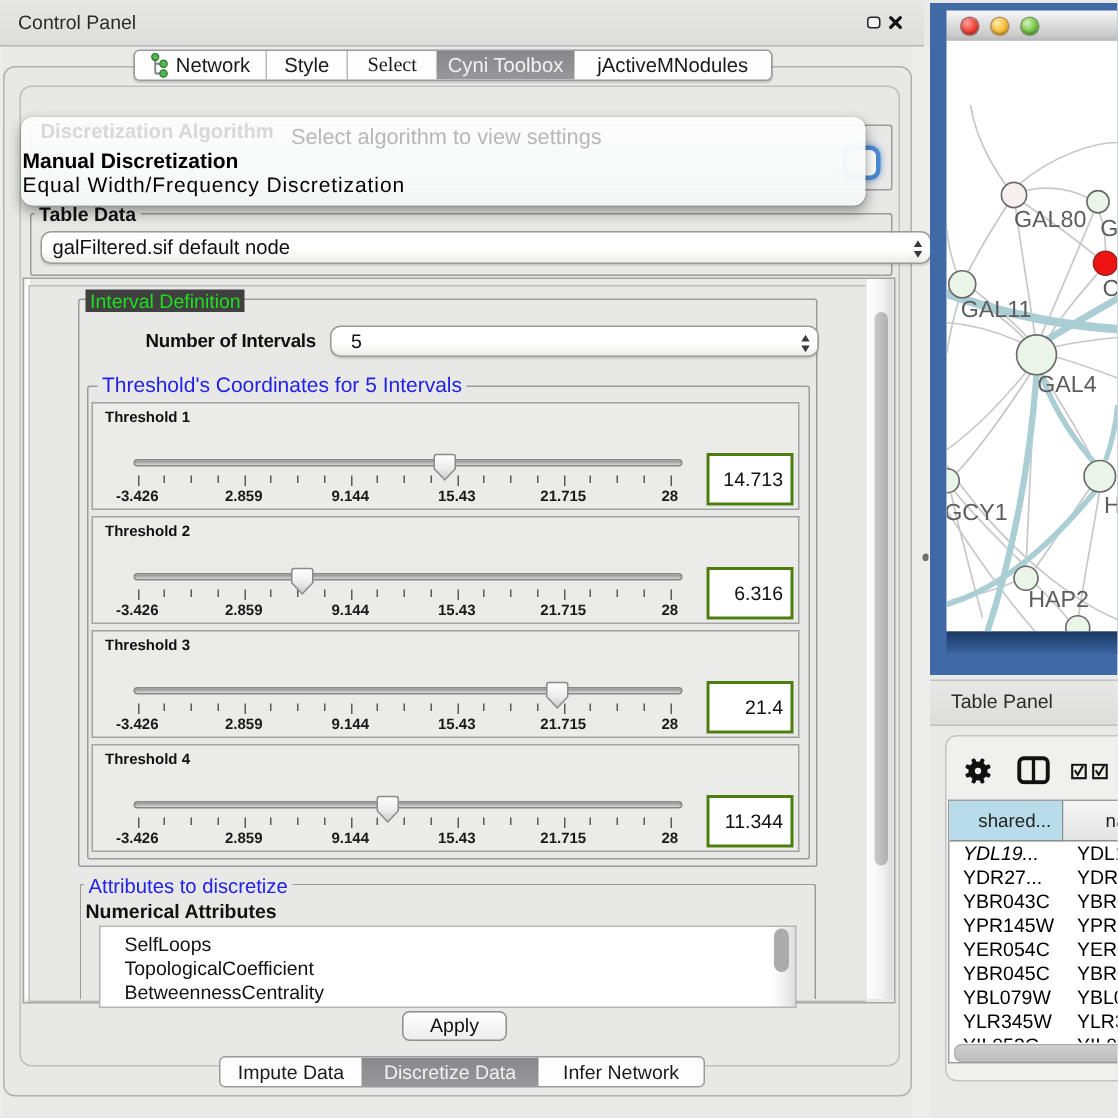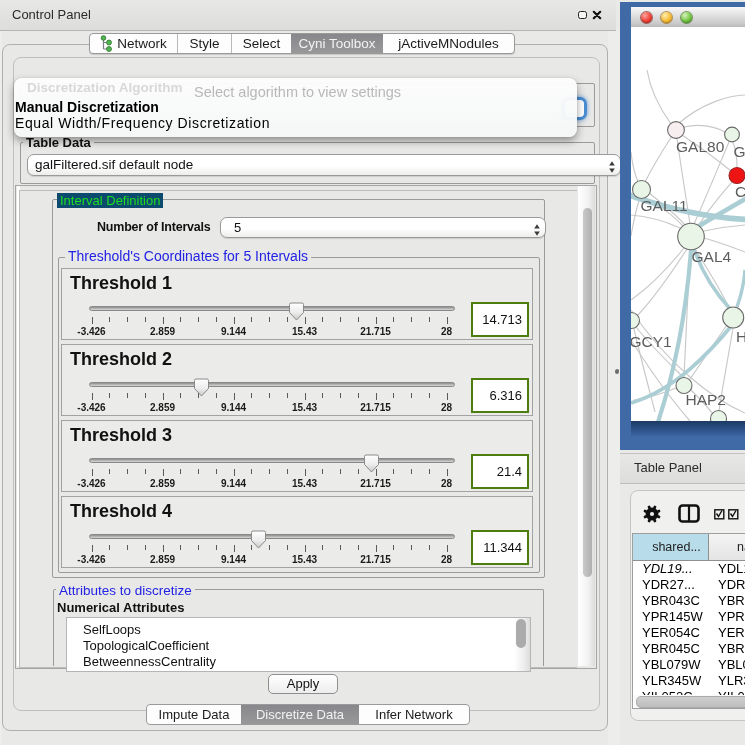--- a/index.html
+++ b/index.html
@@ -4,21 +4,21 @@
 <style>
   html,body{margin:0;padding:0;}
   body{width:745px;height:745px;overflow:hidden;background:#e9e9e7;
        font-family:"Liberation Sans",sans-serif;}
   #root{position:relative;width:745px;height:745px;}
   .abs{position:absolute;}
   .grpbox{position:absolute;border:1px solid #9b9b9b;border-radius:2px;}
   .combo{position:absolute;background:linear-gradient(#ffffff,#ffffff 55%,#ededeb);border:1px solid #9a9a9a;border-radius:7px;box-shadow:0 1px 1px rgba(0,0,0,0.12);padding-left:36px;}
   .stepper{position:absolute;right:5px;top:50%;transform:translateY(-50%);width:6px;height:12px;}
   .tbox{position:absolute;left:61px;width:470px;height:70px;border:1px solid #a2a2a2;background:#ebebea;}
-  .tlabel{position:absolute;left:8px;top:4px;font-weight:bold;font-size:18px;color:#111;}
+  .tlabel{position:absolute;left:8px;top:4px;font-weight:bold;font-size:10px;color:#111;}
   .vfield{position:absolute;left:409px;top:33px;width:49px;height:31px;background:#fff;border:2px solid #4d7c0f;font-size:13px;color:#111;text-align:right;line-height:31px;padding-right:5px;}
   .ticklbl{position:absolute;top:57px;font-size:10px;font-weight:bold;color:#1a1a1a;transform:translateX(-50%);white-space:nowrap;}
 </style>
 </head>
 <body>
 <div id="root">
 
   <div class="abs" style="left:607.5px;top:31px;width:12.5px;height:714px;background:#ededeb;"></div>
   <div class="abs" style="left:0;top:31px;width:1.5px;height:714px;background:#ededeb;"></div>
 
@@ -36,21 +36,21 @@
   <div class="abs" style="left:89px;top:32.5px;width:424px;height:19px;background:#fdfdfd;border:1px solid #9a9a9a;border-radius:4px;box-shadow:0 1px 1px rgba(0,0,0,0.15);overflow:hidden;display:flex;">
     <div style="flex:0 0 87px;display:flex;align-items:center;justify-content:center;font-size:13.5px;color:#1a1a1a;border-right:1px solid #b9b9b9;">
       <svg width="12" height="17" viewBox="0 0 12 17" style="margin-right:5px;margin-top:1px;">
           <path d="M3.5 3 V14 M3.5 7.5 H9 M3.5 14 H9" stroke="#7b8087" stroke-width="1.2" fill="none"></path>
           <circle cx="3.5" cy="3" r="2.3" fill="#55b555" stroke="#2c7d2c" stroke-width="0.9"></circle>
           <circle cx="9" cy="7.5" r="2.45" fill="#55b555" stroke="#2c7d2c" stroke-width="0.9"></circle>
           <circle cx="9" cy="14" r="2.45" fill="#55b555" stroke="#2c7d2c" stroke-width="0.9"></circle>
         </svg>
       Network</div>
     <div style="flex:0 0 53px;display:flex;align-items:center;justify-content:center;font-size:13.5px;color:#1a1a1a;border-right:1px solid #b9b9b9;">Style</div>
-    <div style="flex:0 0 59px;display:flex;align-items:center;justify-content:center;font-size:13.5px;color:#1a1a1a;">Select</div>
+    <div style="flex:0 0 59px;display:flex;align-items:center;justify-content:center;font-size:13.5px;color:#1a1a1a;font-family:Liberation Serif, serif;">Select</div>
     <div style="flex:0 0 92px;display:flex;align-items:center;justify-content:center;font-size:13.5px;color:#f2f2f2;background:linear-gradient(#88888c,#98989a);">Cyni Toolbox</div>
     <div style="flex:1;display:flex;align-items:center;justify-content:center;font-size:13.5px;color:#1a1a1a;">jActiveMNodules</div>
   </div>
 
   <div class="abs" style="left:12.5px;top:57px;width:585px;height:652px;border:1px solid #bfbfbd;border-radius:8px;"></div>
 
   <div class="grpbox" style="left:20px;top:83px;width:573px;height:42px;"></div>
 
   <div class="abs" style="left:562px;top:97px;width:19px;height:17px;background:#fff;border:3px solid #4a8cd2;border-radius:7px;box-shadow:0 0 4px rgba(84,144,214,0.95);"></div>
 
@@ -65,21 +65,21 @@
   </div>
 
   <div class="abs" style="left:15px;top:185px;width:580px;height:482px;background:#e8e8e6;border:1px solid #a5a5a5;"></div>
   <div class="abs" style="left:16.5px;top:186px;width:3px;height:480px;background:#fff;"></div>
   <div class="abs" style="left:19px;top:190px;width:557px;height:476px;background:#e8e8e6;border:1px solid #bdbdbd;border-right:none;"></div>
 
   <div class="abs" style="left:578px;top:186px;width:17px;height:480px;background:linear-gradient(90deg,#ffffff,#f2f2f2 60%,#dcdcdc);"></div>
   <div class="abs" style="left:583px;top:208px;width:9px;height:369px;background:linear-gradient(90deg,#c9c9c9,#b0b0b0);border-radius:5px;"></div>
 
   <div class="grpbox" style="left:52px;top:198.5px;width:491px;height:377px;"></div>
-  <div class="abs" style="left:57px;top:193px;font-size:13px;color:#1ede1e;background:#0c4a6e;padding:0 3px;">Interval Definition</div>
+  <div class="abs" style="left:57px;top:193px;font-size:13px;color:#1ede1e;background:#404040;padding:0 3px;">Interval Definition</div>
 
   <div class="abs" style="left:97px;top:219.5px;font-weight:bold;font-size:12.5px;letter-spacing:-0.2px;color:#111;">Number of Intervals</div>
   <div class="combo" style="left:220px;top:217px;width:288px;height:19px;">
     <div class="abs" style="left:13px;top:0;font-size:13px;color:#111;line-height:19px;">5</div>
     <div class="stepper"><svg width="6" height="12" viewBox="0 0 6 12">
           <path d="M3 0.2 L5.8 4.6 L0.2 4.6 Z" fill="#3a3a3a"></path>
           <path d="M3 11.8 L5.8 7.4 L0.2 7.4 Z" fill="#3a3a3a"></path>
         </svg></div>
   </div>
 

